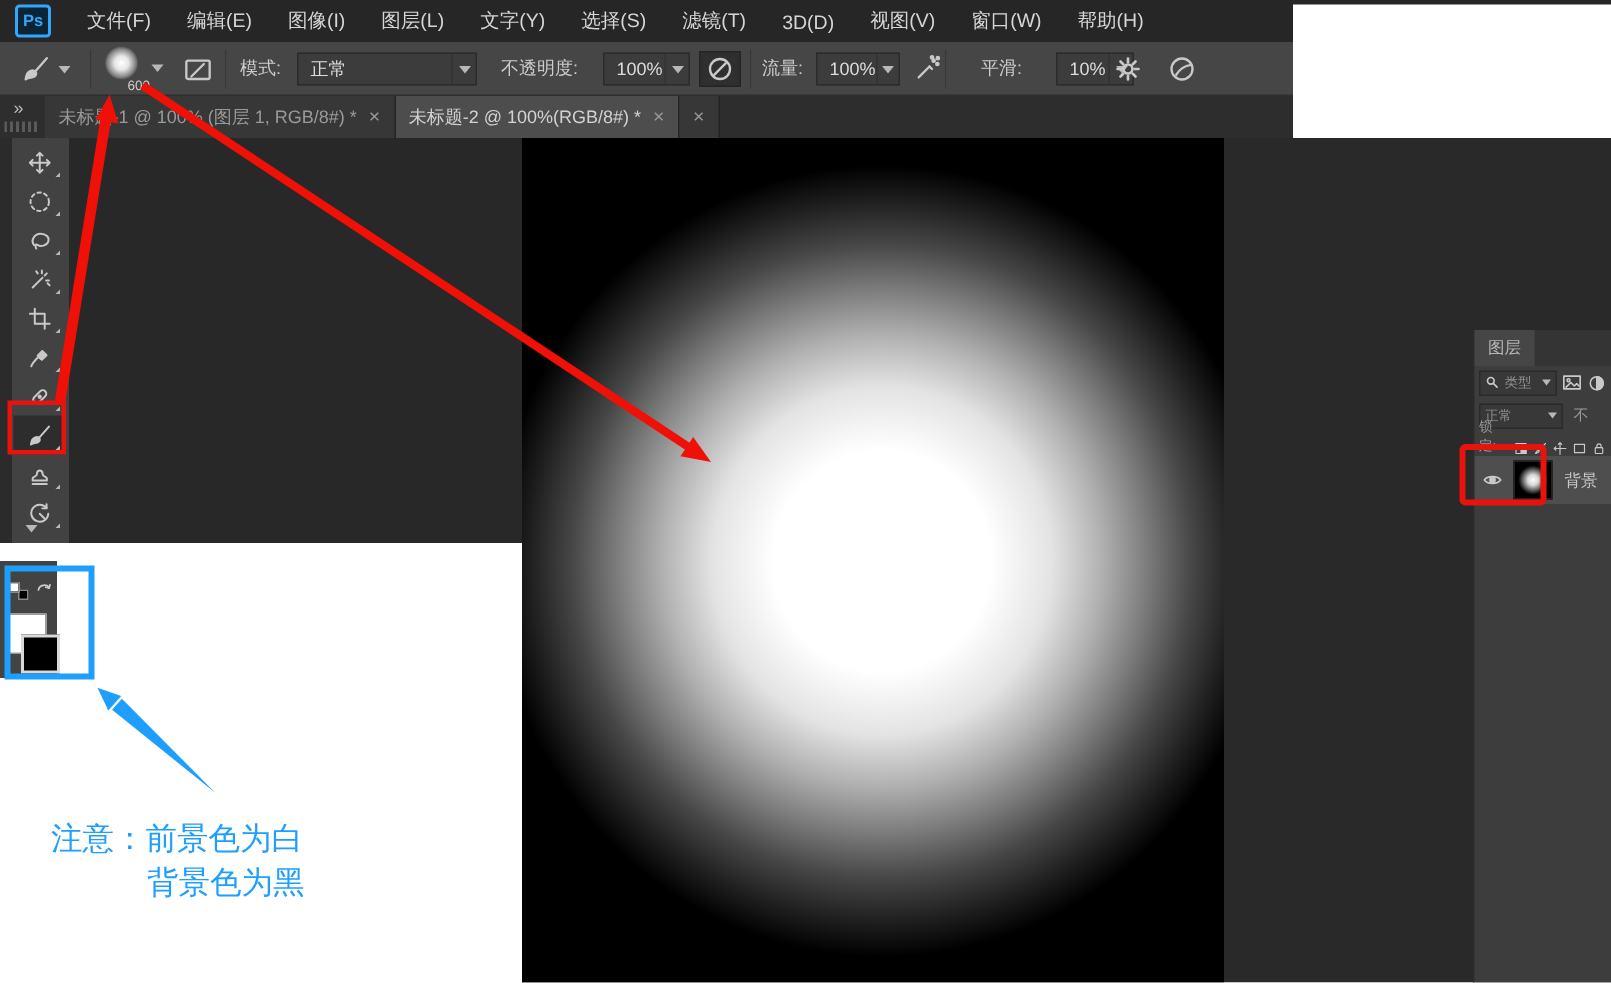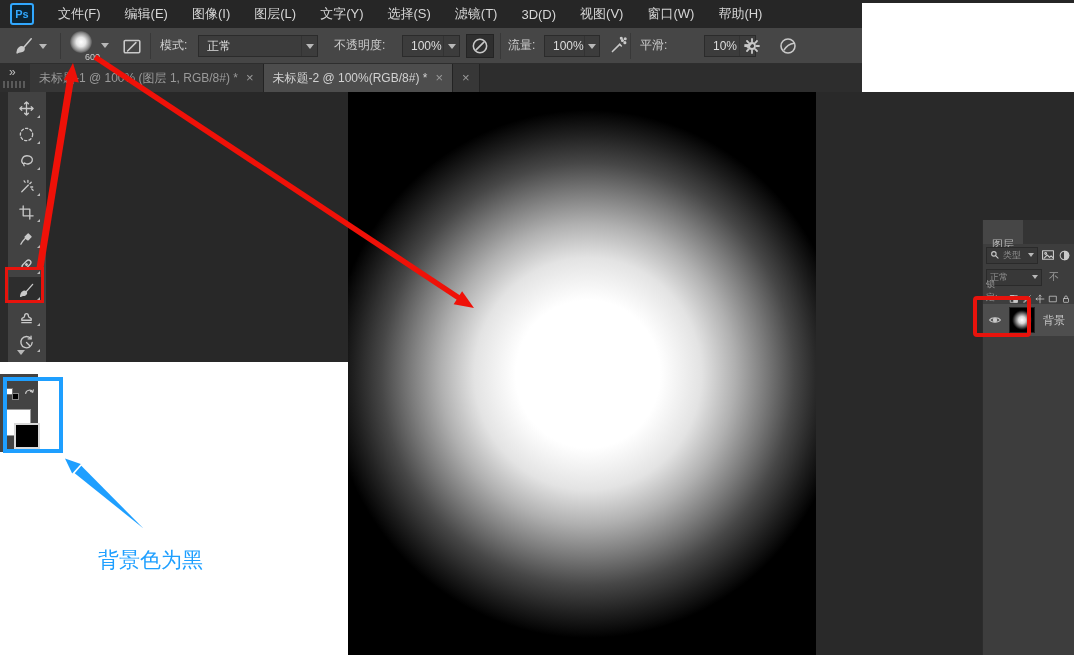--- a/index.html
+++ b/index.html
@@ -66,21 +66,21 @@
   .fgbg-fragment { position:absolute; left:0; top:374px; width:38px; height:78px; background:#434343; }
   .mini-bg-sq { position:absolute; left:12px; top:19px; width:7px; height:7px; background:#000; border:1px solid #888; }
   .mini-fg-sq { position:absolute; left:6px; top:14px; width:7px; height:7px; background:#fff; border:1px solid #777; }
   .fg-square { position:absolute; left:4px; top:35px; width:27px; height:27px; background:#ffffff; border:1px solid #9a9a9a; }
   .bg-square { position:absolute; left:14px; top:49px; width:26px; height:26px; background:#000000; border:2px solid #d9d9d9; }
 
   
   .layers-panel { position:absolute; left:982px; top:220px; width:92px; height:435px; background:#3d3d3d;
                   border-left:1px solid #2c2c2c; overflow:hidden; font-size:10px; color:#9a9a9a; }
   .lp-tab-row { height:24px; background:#343434; }
-  .lp-tab { display:inline-block; height:24px; line-height:24px; padding:12px 9px; background:#464646; color:#b8b8b8; font-size:11px; }
+  .lp-tab { display:inline-block; height:24px; line-height:24px; padding:0 9px; background:#464646; color:#b8b8b8; font-size:11px; }
   .lp-row { display:flex; align-items:center; gap:3px; padding:0 3px; }
   .lp-filter-row { height:22px; }
   .lp-blend-row { height:22px; }
   .lp-lock-row { height:16px;align-items:flex-end; }
   .lp-field { display:flex; align-items:center; gap:3px; width:52px; height:17px; background:#383838;
               border:1px solid #2a2a2a; padding:0 3px; color:#8f8f8f; }
   .lp-field .caret { margin-left:auto; border-left-width:3px; border-right-width:3px; border-top-width:4px; }
   .lp-icon { display:flex; align-items:center; justify-content:center; }
   .lp-layer-row { height:32px; background:#4e4e4e; display:flex; align-items:center; color:#c8c8c8; font-size:11px; }
   .layer-thumb { width:26px; height:26px; margin-left:7px; background:#000
@@ -177,21 +177,21 @@
         <path d="M4 14 L10.5 7.5"></path>
         <path d="M10.5 7.5 L12 9"></path>
         <circle cx="13" cy="4" r="0.7" fill="#c9c9c9"></circle>
           <circle cx="15.2" cy="6" r="0.7" fill="#c9c9c9"></circle>
         <circle cx="12" cy="2" r="0.7" fill="#c9c9c9"></circle>
           <circle cx="15.5" cy="2.5" r="0.7" fill="#c9c9c9"></circle>
       </svg>
     </div>
     <div class="ob-sep" style="left:630px"></div>
 
-    <span class="ob-label" style="left:640px">平滑:</span>
+    <span class="ob-label" style="left:654px">平滑:</span>
     <div class="ob-select" style="left:704px;width:52px">
       <span>10%</span>
       <span class="caret-zone">
           <span class="caret"></span>
         </span>
     </div>
     <div class="ob-btn" style="left:738px">
       <svg class="ticon" width="18" height="18" viewBox="0 0 18 18" style="stroke-width:1.8">
         <circle cx="9" cy="9" r="3"></circle>
         <path d="M9 2 V4.5 M9 13.5 V16 M2 9 H4.5 M13.5 9 H16 M4 4 L5.8 5.8 M12.2 12.2 L14 14 M14 4 L12.2 5.8 M5.8 12.2 L4 14"></path>
@@ -398,16 +398,17 @@
       <polygon points="93.5,59.3 96.5,54.7 460.5,295.7 457.5,300.3"></polygon>
       <polygon points="474,308 453.6,304.2 462.1,291.3"></polygon>
     </g>
     <g fill="#1e9fff" stroke="none">
       <polygon points="143.5,528.5 81.3,465.8 74.7,473.2"></polygon>
       <polygon points="65,458.5 80.8,464 72.2,473.6"></polygon>
     </g>
   </svg>
 
   <div class="note-text">
+    <div>注意：前景色为白</div>
     <div class="note-line2">背景色为黑</div>
   </div>
 
 </div>
 
 </body></html>

